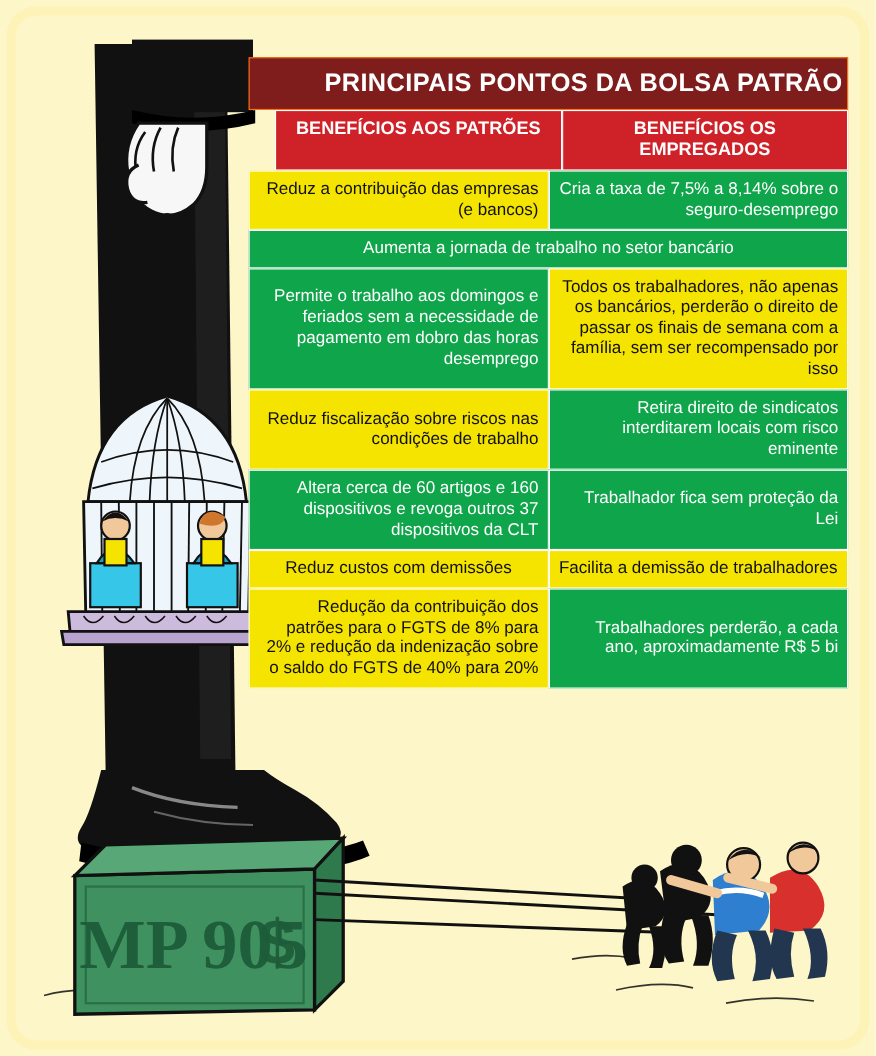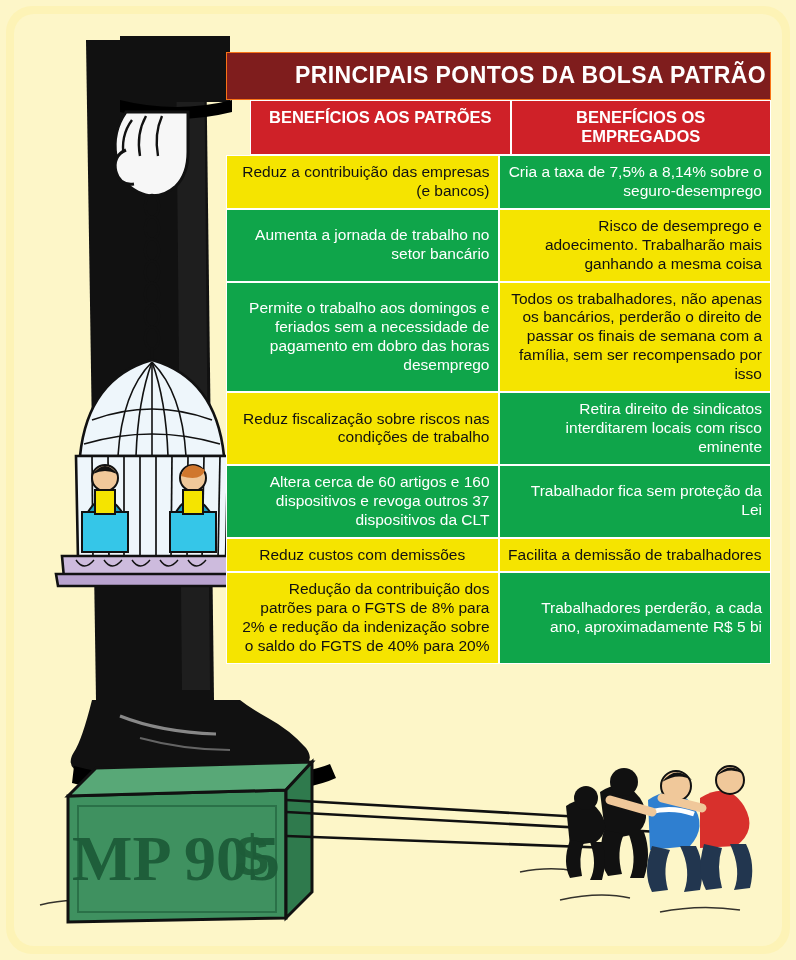--- a/index.html
+++ b/index.html
@@ -267,21 +267,20 @@
       <div class="head-cell">BENEFÍCIOS AOS PATRÕES</div>
       <div class="head-cell">BENEFÍCIOS OS EMPREGADOS</div>
     </div>
 
     <div class="row">
       <div class="cell yellow">Reduz a contribuição das empresas (e bancos)</div>
       <div class="cell green">Cria a taxa de 7,5% a 8,14% sobre o seguro-desemprego</div>
     </div>
     <div class="row">
       <div class="cell green">Aumenta a jornada de trabalho no setor bancário</div>
-      <div class="cell yellow">Risco de desemprego e adoecimento. Trabalharão mais ganhando a mesma coisa</div>
     </div>
     <div class="row">
       <div class="cell green">Permite o trabalho aos domingos e feriados sem a necessidade de pagamento em dobro das horas desemprego</div>
       <div class="cell yellow">Todos os trabalhadores, não apenas os bancários, perderão o direito de passar os finais de semana com a família, sem ser recompensado por isso</div>
     </div>
     <div class="row">
       <div class="cell yellow">Reduz fiscalização sobre riscos nas condições de trabalho</div>
       <div class="cell green">Retira direito de sindicatos interditarem locais com risco eminente</div>
     </div>
     <div class="row">

